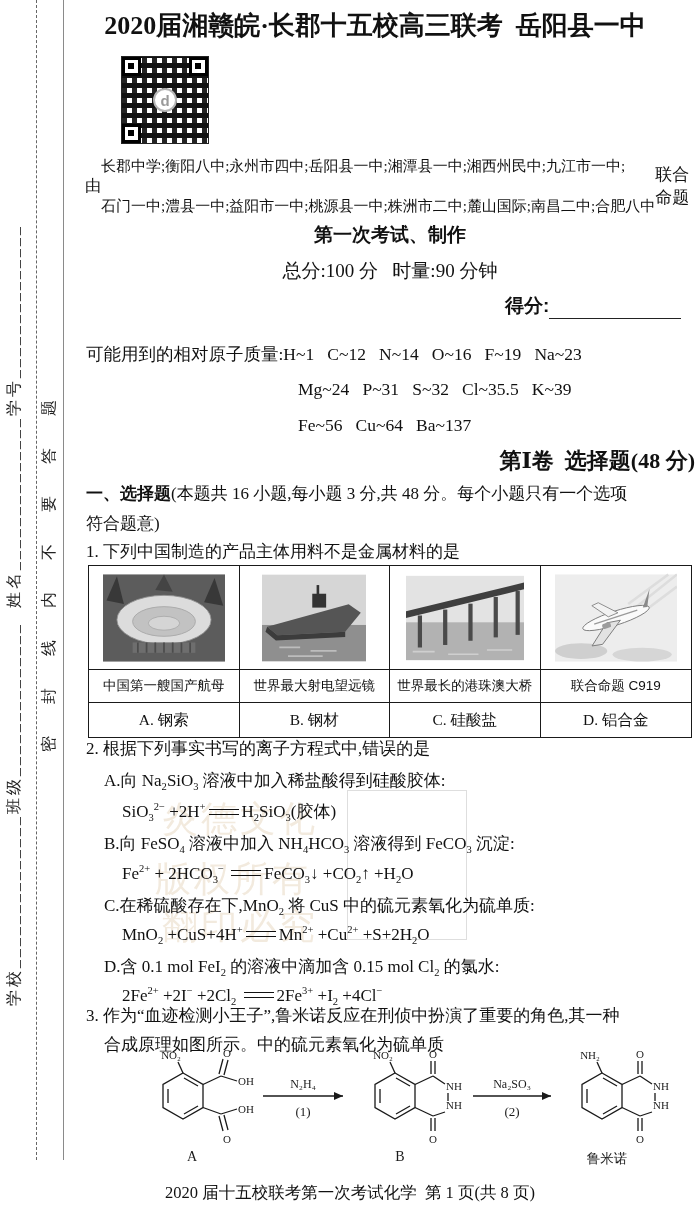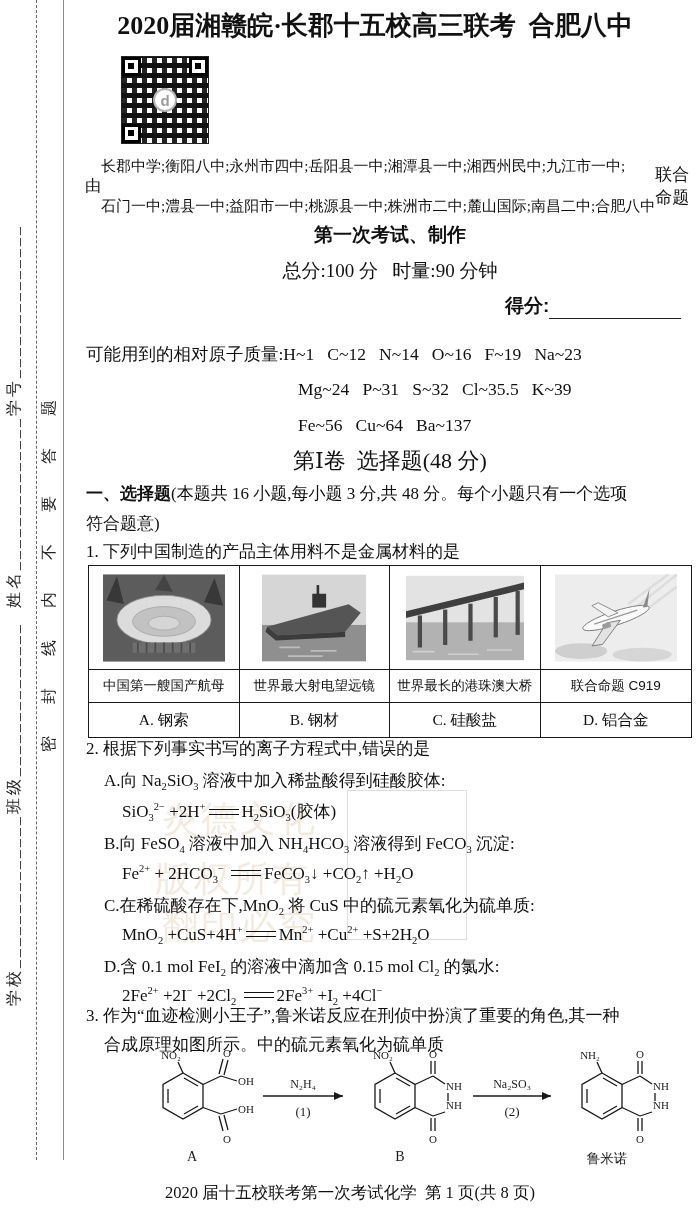--- a/index.html
+++ b/index.html
@@ -39,21 +39,21 @@
   .by{width:20px;font-size:16px;}
   .schools{flex:1;font-size:15px;line-height:40px;white-space:nowrap;}
   .joint{width:66px;font-size:17px;}
   .producer{left:85px;top:222px;width:610px;font-size:19px;font-weight:700;}
   .scoretime{left:85px;top:258px;width:610px;font-size:19px;}
   .score{left:505px;top:293px;font-size:19px;font-weight:700;}
   .score .sline{display:inline-block;width:132px;border-bottom:1.6px solid #222;height:20px;vertical-align:bottom;}
 
   .masses{font-size:17.5px;}
 
-  .sec-title{left:85px;top:446px;width:610px;font-size:22px;font-weight:400;}
+  .sec-title{left:85px;top:446px;width:610px;font-size:22px;font-weight:700;text-align:right;}
   .intro{left:86px;top:482px;font-size:17px;}
   .intro2{left:86px;top:512px;font-size:17px;}
   .stem{font-size:17px;}
 
   
   .t{position:absolute;left:88px;top:565px;width:604px;border:1.6px solid #1a1a1a;
      display:grid;grid-template-columns:repeat(4,1fr);box-sizing:border-box;}
   .t .c{border-right:1.4px solid #1a1a1a;border-bottom:1.4px solid #1a1a1a;
         display:flex;align-items:center;justify-content:center;box-sizing:border-box;}
   .t .c:nth-child(4n){border-right:none;}
@@ -88,21 +88,21 @@
 
   <div class="seal-dashed"></div>
   <div class="seal-solid"></div>
   <div class="vwrap" style="left:14px;top:615px;">
     <span class="vrot fields">学校______________班级______________  姓名______________学号______________</span>
   </div>
   <div class="vwrap" style="left:49px;top:560px;">
     <span class="vrot sealtext">密封线内不要答题</span>
   </div>
 
-  <div class="abs ctr pre exam-title">2020届湘赣皖·长郡十五校高三联考  合肥八中</div>
+  <div class="abs ctr pre exam-title">2020届湘赣皖·长郡十五校高三联考  岳阳县一中</div>
 
   <div class="qr">
     <i class="f tl"></i>
     <i class="f tr"></i>
     <i class="f bl"></i>
     <span class="logo">d</span>
   </div>
 
 
   <div class="abs byline">

